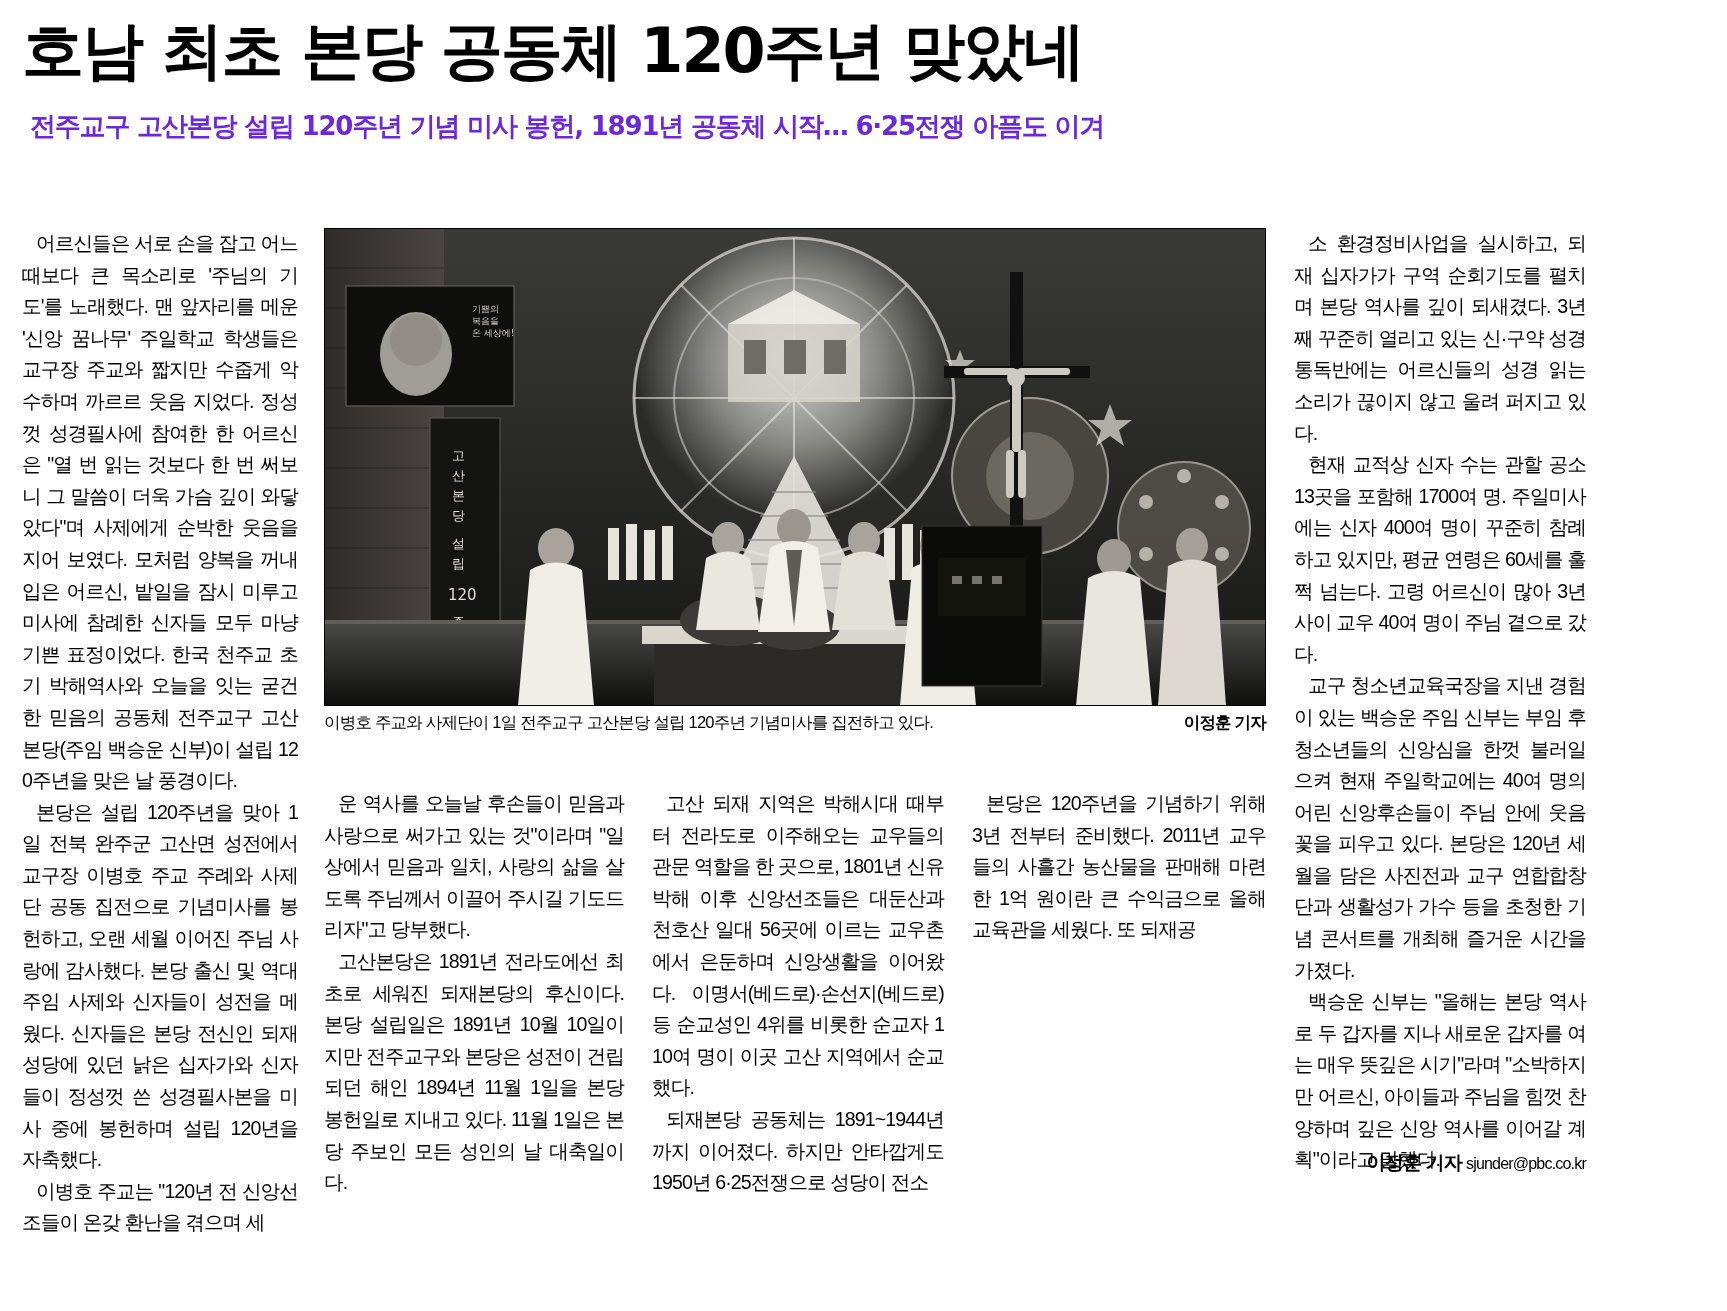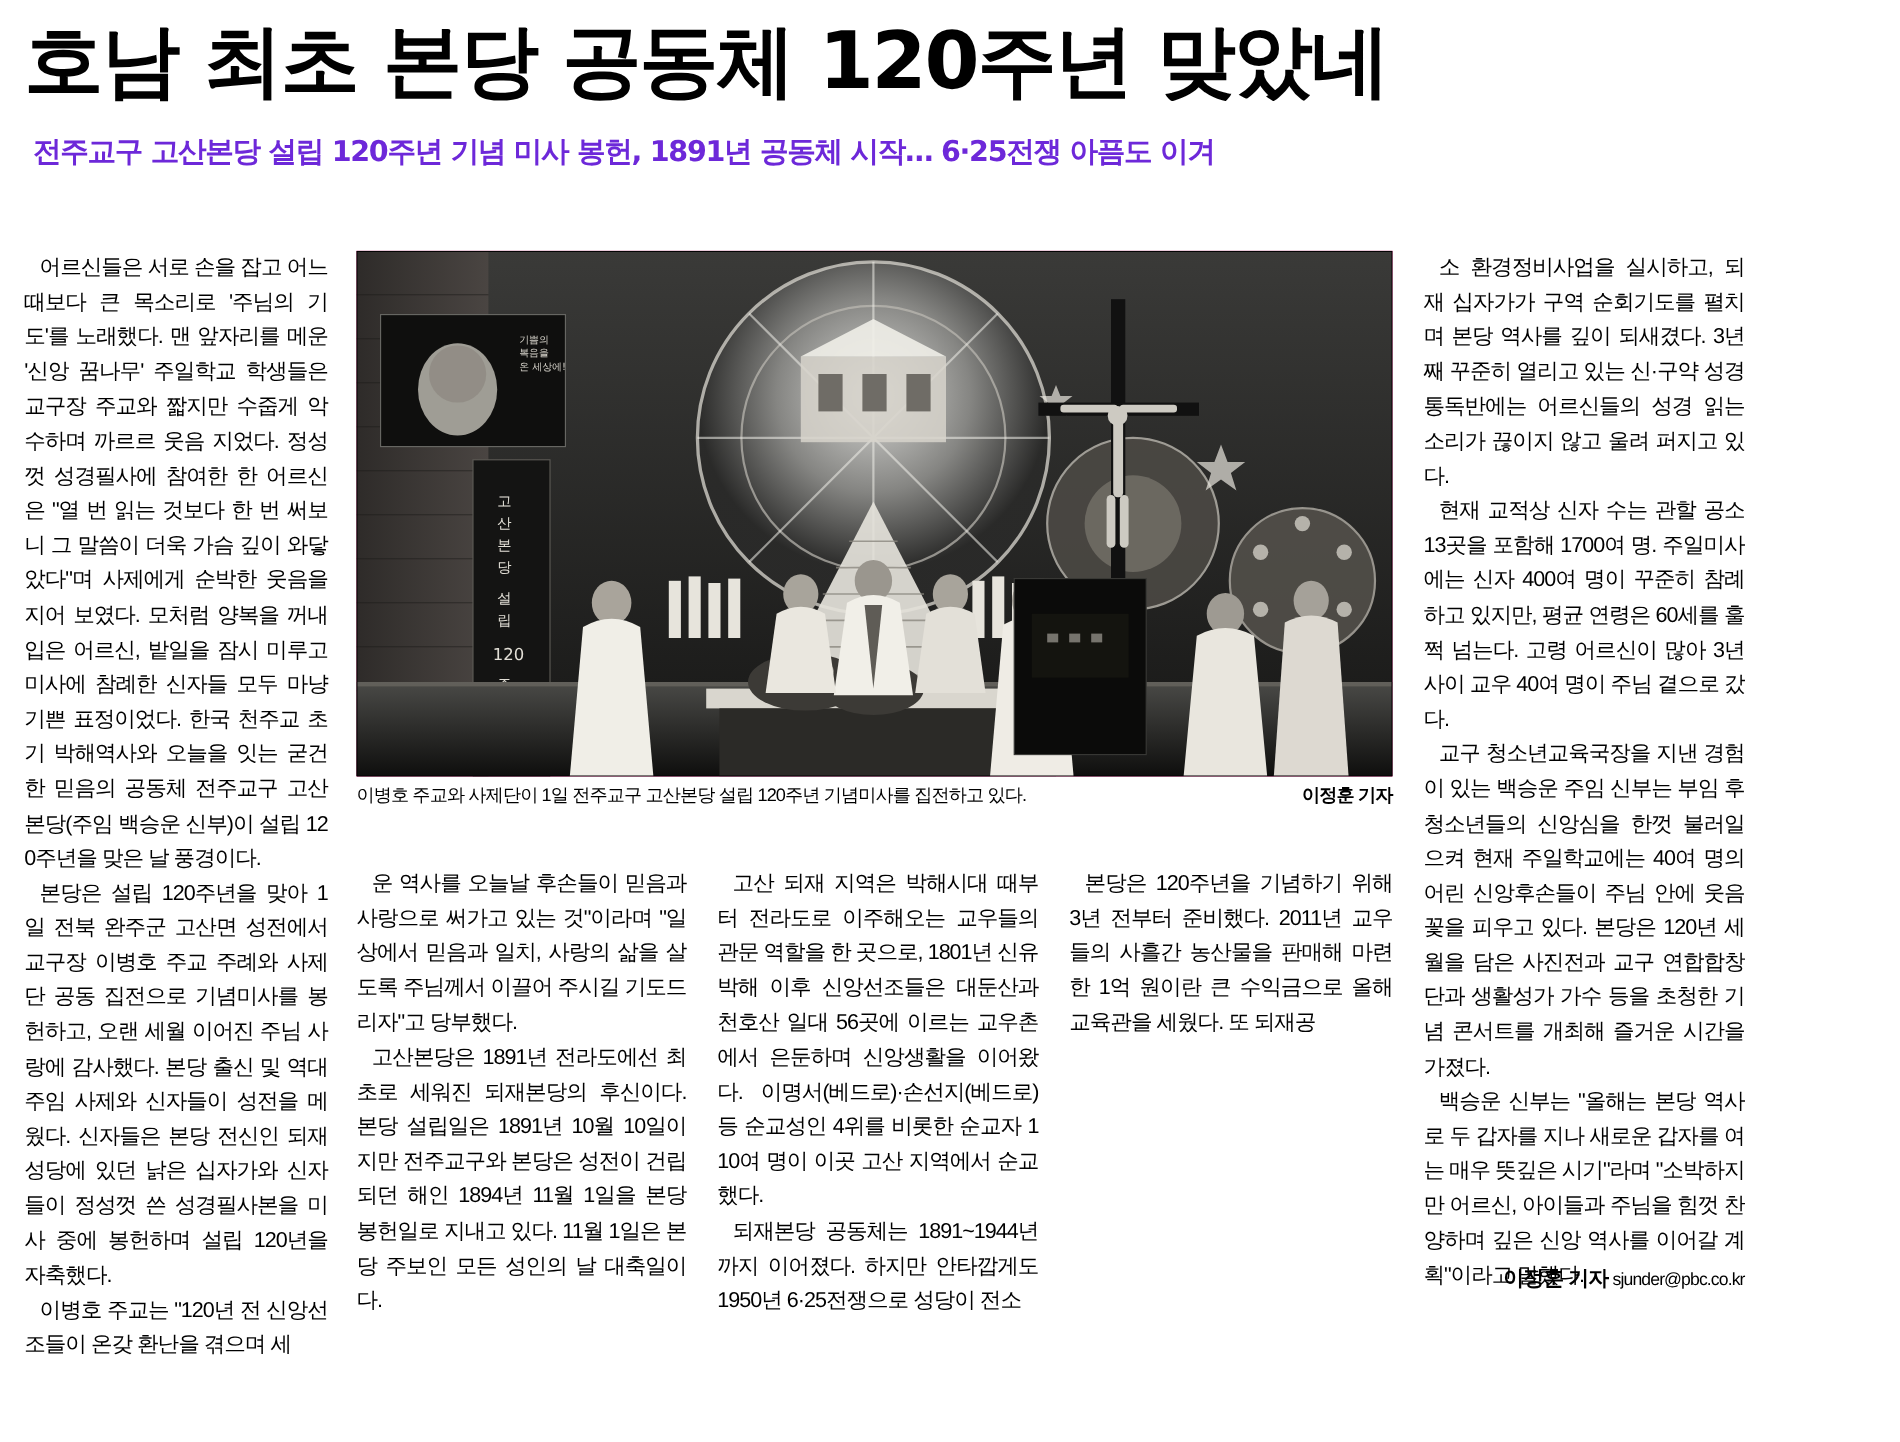--- a/index.html
+++ b/index.html
@@ -20,21 +20,21 @@
     width: 1727px;
     height: 1311px;
     padding: 0;
     box-sizing: border-box;
   }
 
   
   .headline {
     font-family: "DejaVu Sans", sans-serif;
     font-weight: bold;
-    font-size: 72px;
+    font-size: 62px;
     letter-spacing: -2px;
     line-height: 1.05;
     margin: 18px 0 0 22px;
     color: #000;
     white-space: nowrap;
   }
   .subhead {
     font-family: "DejaVu Sans", sans-serif;
     font-weight: bold;
     font-size: 26px;
@@ -80,21 +80,21 @@
     position: absolute;
     left: 302px;
     top: 0;
     width: 942px;
   }
   .photo {
     width: 942px;
     height: 478px;
     position: relative;
     overflow: hidden;
-    background: #ec4899;
+    background: #f0abfc;
   }
   .photo svg { display: block; }
   .caption {
     margin-top: 6px;
     font-size: 16.5px;
     letter-spacing: -0.8px;
     display: flex;
     justify-content: space-between;
     align-items: flex-start;
     border-top: 0;

